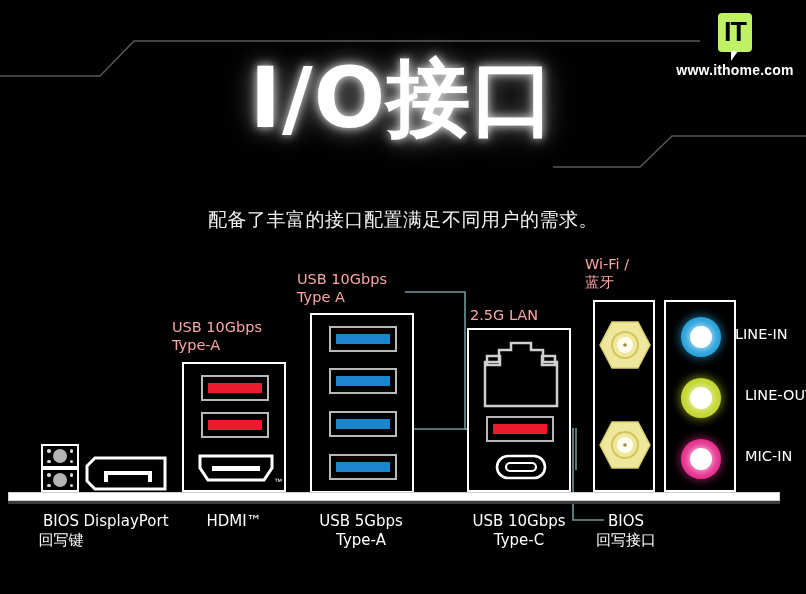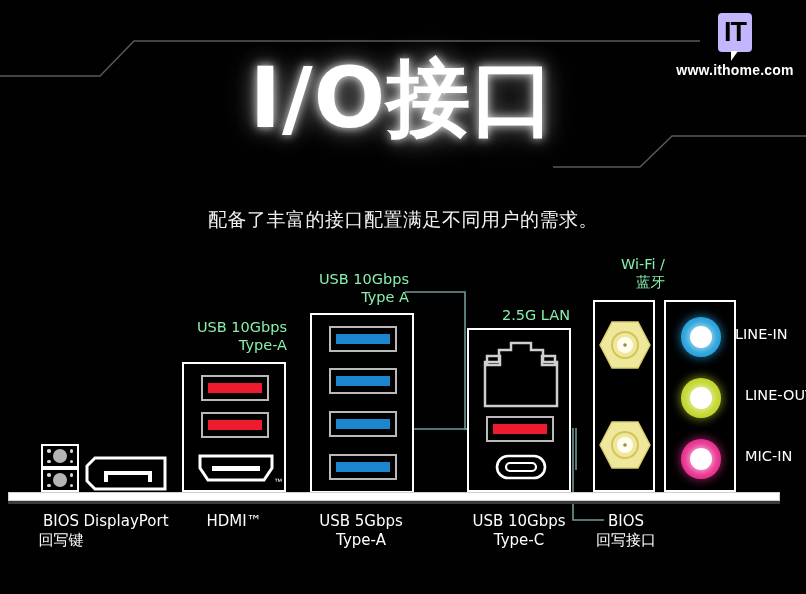--- a/index.html
+++ b/index.html
@@ -17,21 +17,21 @@
   }
 
   
   .deco-svg { position: absolute; left: 0; top: 0; width: 806px; height: 594px; pointer-events: none; }
 
   
   .logo-wrap { position: absolute; left: 675px; top: 8px; width: 120px; text-align: center; }
   .logo-row { display: flex; align-items: center; justify-content: center; gap: 5px; height: 48px; }
   .logo-badge {
     position: relative;
-    background: #c4b5fd; color: #000;
+    background: #bef264; color: #000;
     font-weight: bold; font-size: 27px; line-height: 34px;
     padding: 2px 6px 3px 6px;
     border-radius: 4px;
     letter-spacing: -1px;
     font-family: "Liberation Sans", sans-serif;
   }
   .logo-badge::after {
     content: ""; position: absolute; left: 13px; bottom: -9px;
     width: 0; height: 0;
     border-left: 7px solid #fff;
@@ -69,22 +69,22 @@
   .shelf-shadow {
     position: absolute; left: 8px; top: 501px; width: 772px; height: 3px;
     background: #3a3a3a;
   }
 
   
   .group { position: absolute; border: 2px solid #ffffff; background: #000; }
 
   
   .cap {
-    position: absolute; text-align: right;
-    font-size: 14.5px; line-height: 18px; color: #86efac;
+    position: absolute; text-align: left;
+    font-size: 14.5px; line-height: 18px; color: #fca5a5;
     font-family: "DejaVu Sans", sans-serif;
     white-space: pre-line;
   }
   
   .botcap {
     position: absolute; text-align: center;
     font-size: 15px; line-height: 19px; color: #fff;
     font-family: "DejaVu Sans", sans-serif;
     white-space: pre-line;
   }

